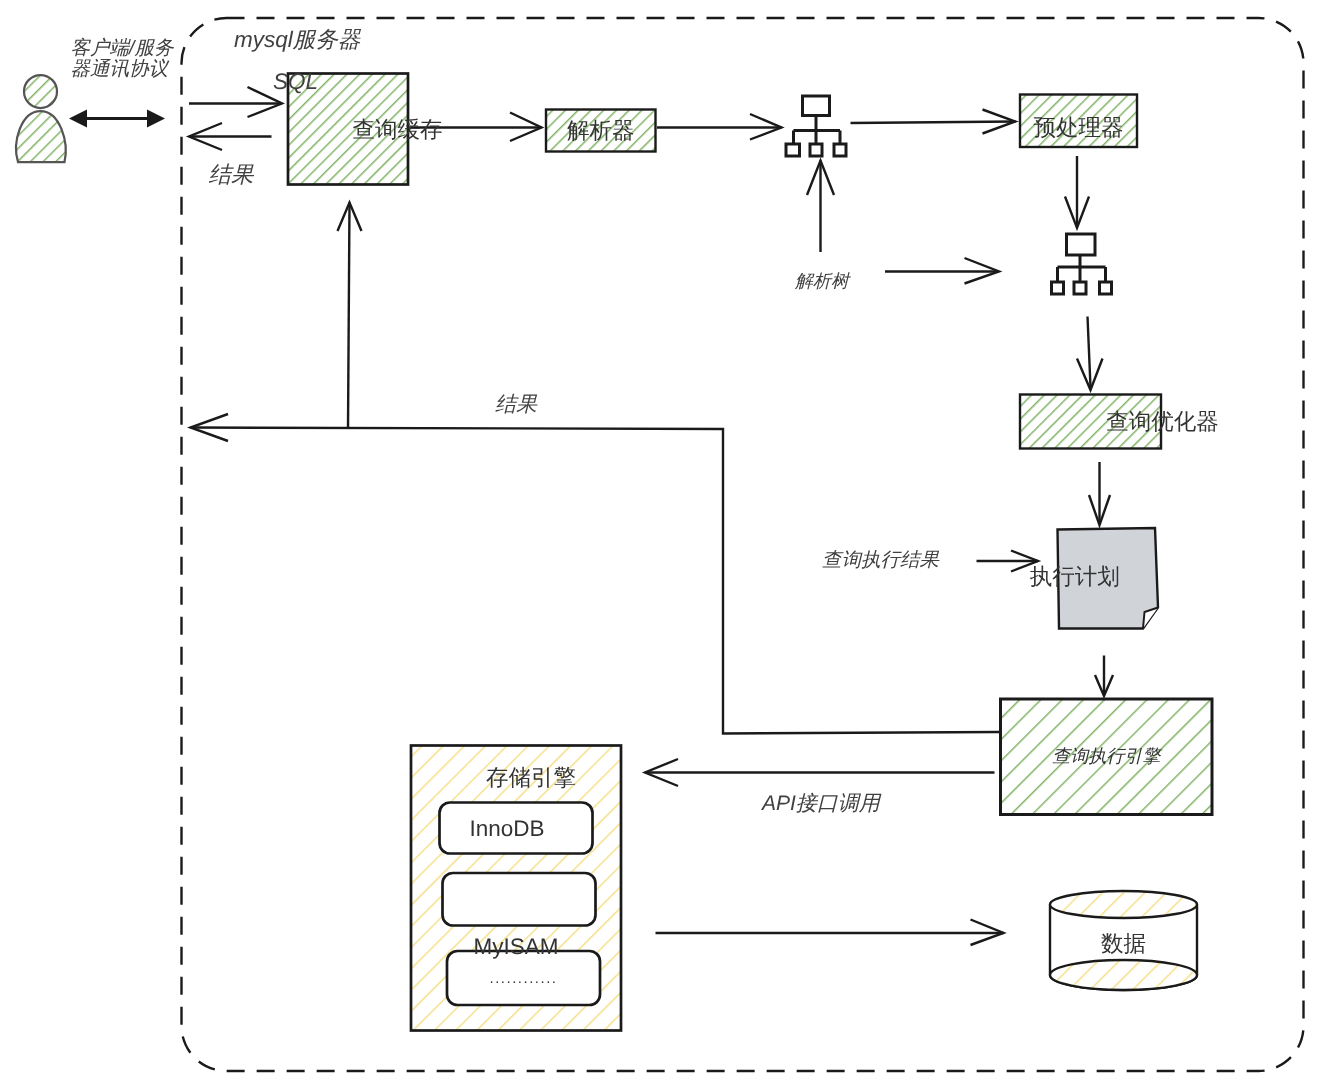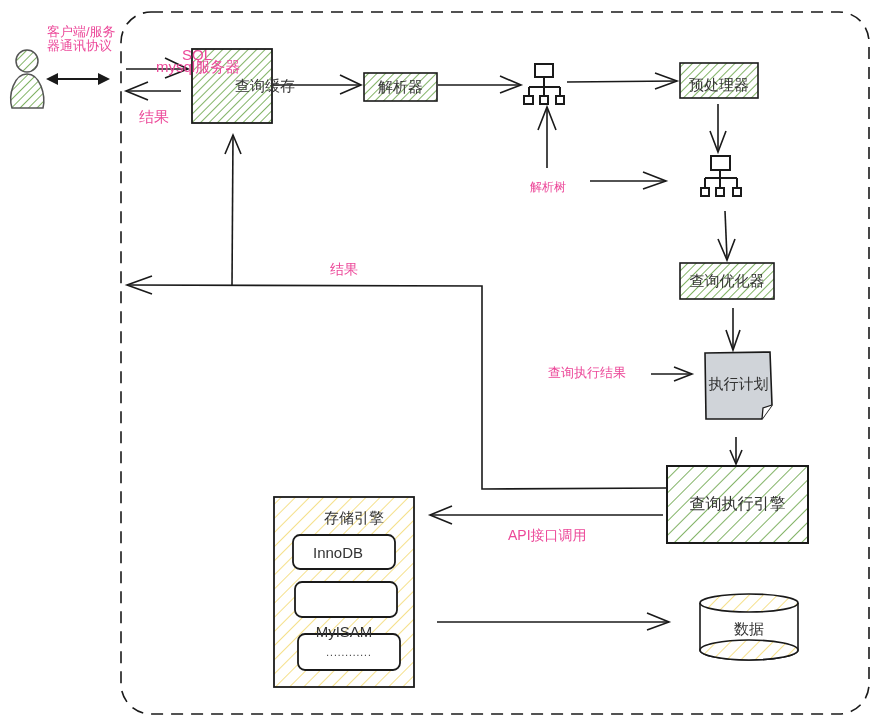--- a/index.html
+++ b/index.html
@@ -1,18 +1,18 @@
 <!DOCTYPE html>
 <html><head>
 <meta charset="utf-8">
 <style>
   html,body{margin:0;padding:0;background:#ffffff;}
   body{width:879px;height:724px;position:relative;overflow:hidden;font-family:"Liberation Sans","DejaVu Sans",sans-serif;color:#333;}
   svg.diagram{position:absolute;left:0;top:0;}
-  .lbl{position:absolute;font-size:14px;color:#ec4899;white-space:nowrap;line-height:1;}
+  .lbl{position:absolute;font-size:14px;color:#404040;white-space:nowrap;line-height:1;font-style:italic;}
   .boxlbl{position:absolute;display:flex;align-items:center;justify-content:center;font-size:15px;color:#333;white-space:nowrap;}
 </style>
 </head>
 <body>
 
 <svg class="diagram" width="879" height="724" viewBox="0 0 879 724">
   <defs>
     <pattern id="hatchGreen" patternUnits="userSpaceOnUse" width="6" height="6" patternTransform="rotate(45)">
       <rect width="6" height="6" fill="#ffffff"></rect>
       <line x1="0" y1="0" x2="0" y2="6" stroke="#82b366" stroke-width="2"></line>
@@ -161,33 +161,33 @@
     <polyline points="647,613 669,622 647,630"></polyline>
   </g>
 
   <g>
     <path d="M700 603 L700 650 A49 10 0 0 0 798 650 L798 603" fill="#ffffff" stroke="#1a1a1a" stroke-width="1.6"></path>
     <ellipse cx="749" cy="650" rx="49" ry="10" fill="url(#hatchYellow)" stroke="#1a1a1a" stroke-width="1.6"></ellipse>
     <ellipse cx="749" cy="603" rx="49" ry="9" fill="url(#hatchYellow)" stroke="#1a1a1a" stroke-width="1.6"></ellipse>
   </g>
 </svg>
 
-<div class="lbl" style="left:156px;top:19px;font-size:15px;margin-top:40px;">mysql服务器</div>
+<div class="lbl" style="left:156px;top:19px;font-size:15px;">mysql服务器</div>
 <div class="lbl" style="left:47px;top:25px;width:70px;white-space:normal;font-size:13px;line-height:14px;">客户端/服务器通讯协议</div>
 <div class="lbl" style="left:142px;top:47px;font-size:15px;margin-left:40px;">SQL</div>
 <div class="lbl" style="left:139px;top:109px;font-size:15px;">结果</div>
 
 <div class="boxlbl" style="left:192px;top:49px;width:80px;height:74px;padding-left:33px;">查询缓存</div>
 <div class="boxlbl" style="left:364px;top:73px;width:73px;height:28px;">解析器</div>
 <div class="boxlbl" style="left:680px;top:63px;width:78px;height:45px;">预处理器</div>
 <div class="lbl" style="left:530px;top:181px;font-size:12px;">解析树</div>
-<div class="boxlbl" style="left:680px;top:263px;width:94px;height:36px;">查询优化器</div>
+<div class="boxlbl" style="left:680px;top:263px;width:94px;height:36px;padding-left:48px;">查询优化器</div>
 <div class="lbl" style="left:330px;top:262px;font-size:14px;">结果</div>
 <div class="lbl" style="left:548px;top:366px;font-size:13px;">查询执行结果</div>
-<div class="boxlbl" style="left:705px;top:353px;width:67px;height:62px;">执行计划</div>
-<div class="boxlbl" style="left:667px;top:466px;width:141px;height:77px;font-size:16px;">查询执行引擎</div>
+<div class="boxlbl" style="left:683px;top:353px;width:67px;height:62px;">执行计划</div>
+<div class="boxlbl" style="left:667px;top:466px;width:141px;height:77px;font-size:12px;font-style:italic;">查询执行引擎</div>
 <div class="lbl" style="left:508px;top:528px;font-size:14px;">API接口调用</div>
 
 <div class="boxlbl" style="left:284px;top:508px;width:140px;height:20px;">存储引擎</div>
 <div class="boxlbl" style="left:293px;top:535px;width:90px;height:34px;">InnoDB</div>
 <div class="boxlbl" style="left:295px;top:582px;width:98px;height:35px;margin-top:32px;">MyISAM</div>
 <div class="boxlbl" style="left:298px;top:634px;width:102px;height:36px;font-size:10px;letter-spacing:1px;">............</div>
 <div class="boxlbl" style="left:700px;top:612px;width:98px;height:34px;">数据</div>
 
 </body></html>

